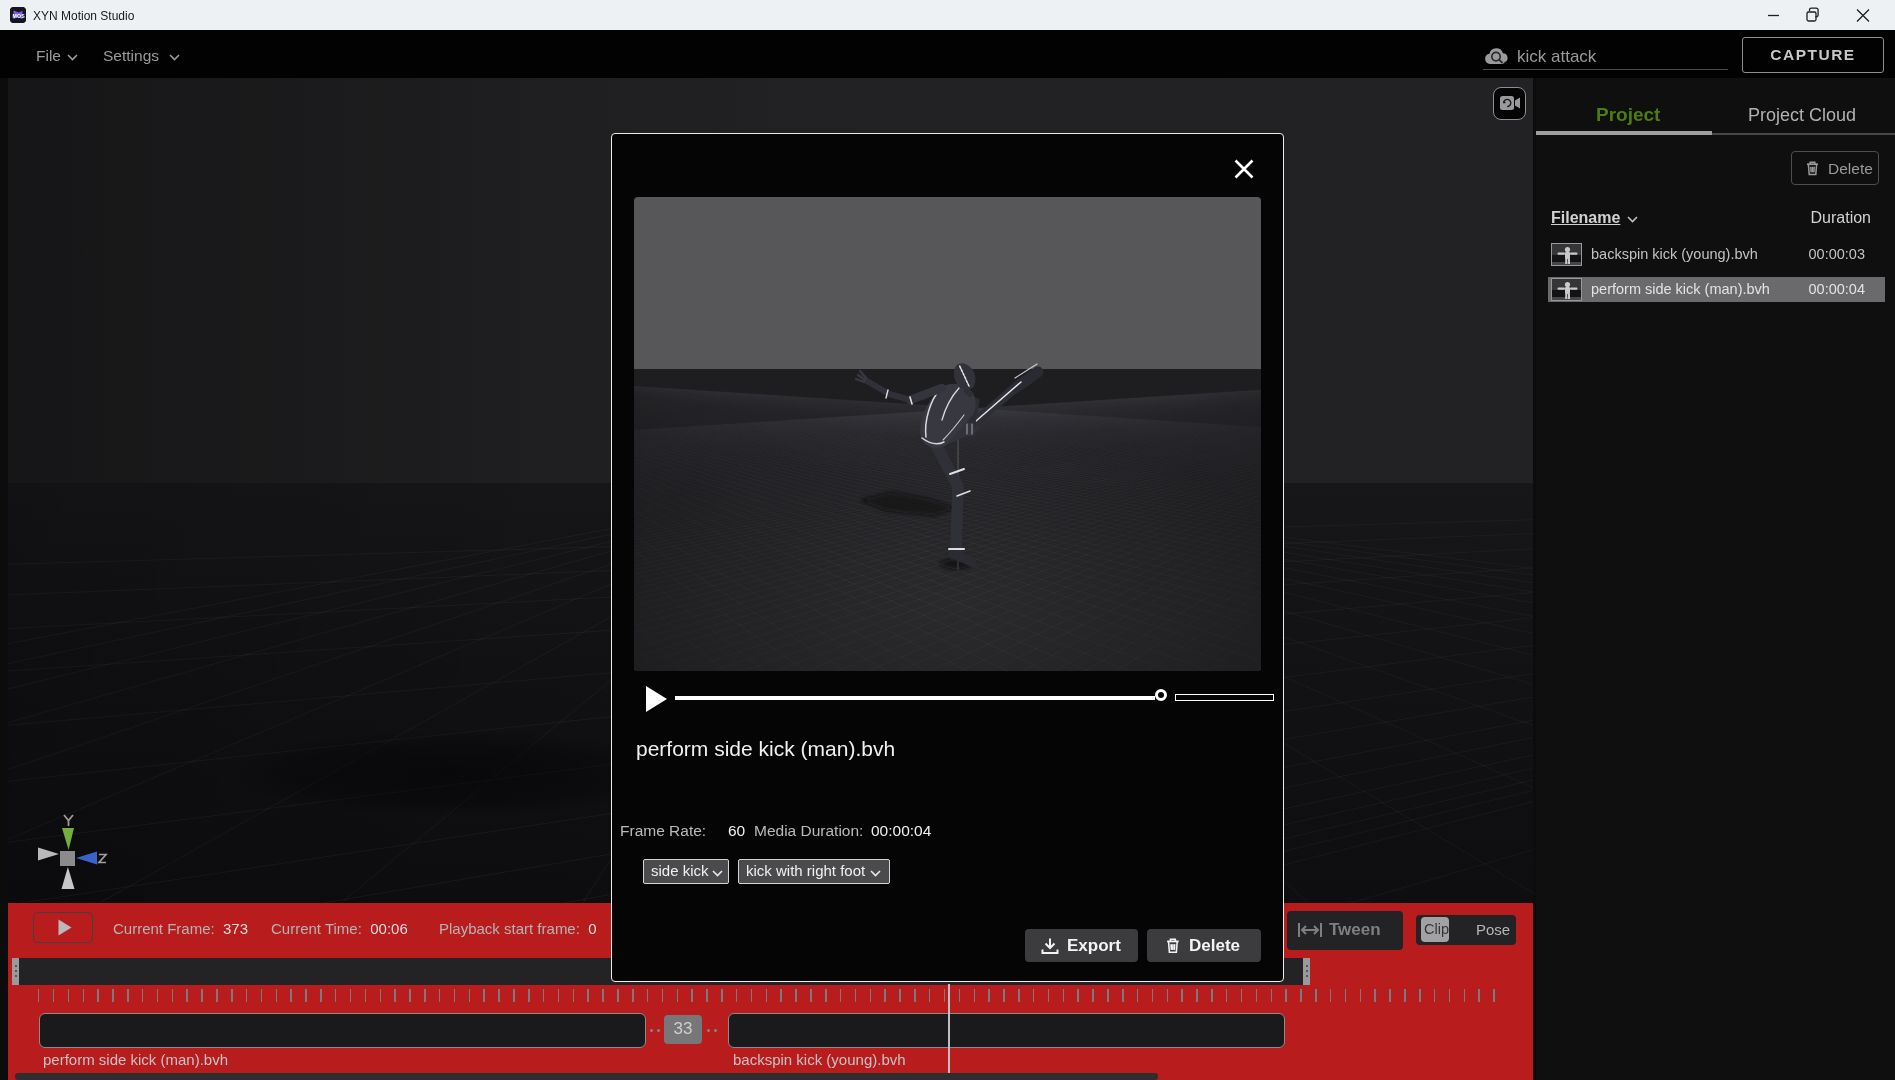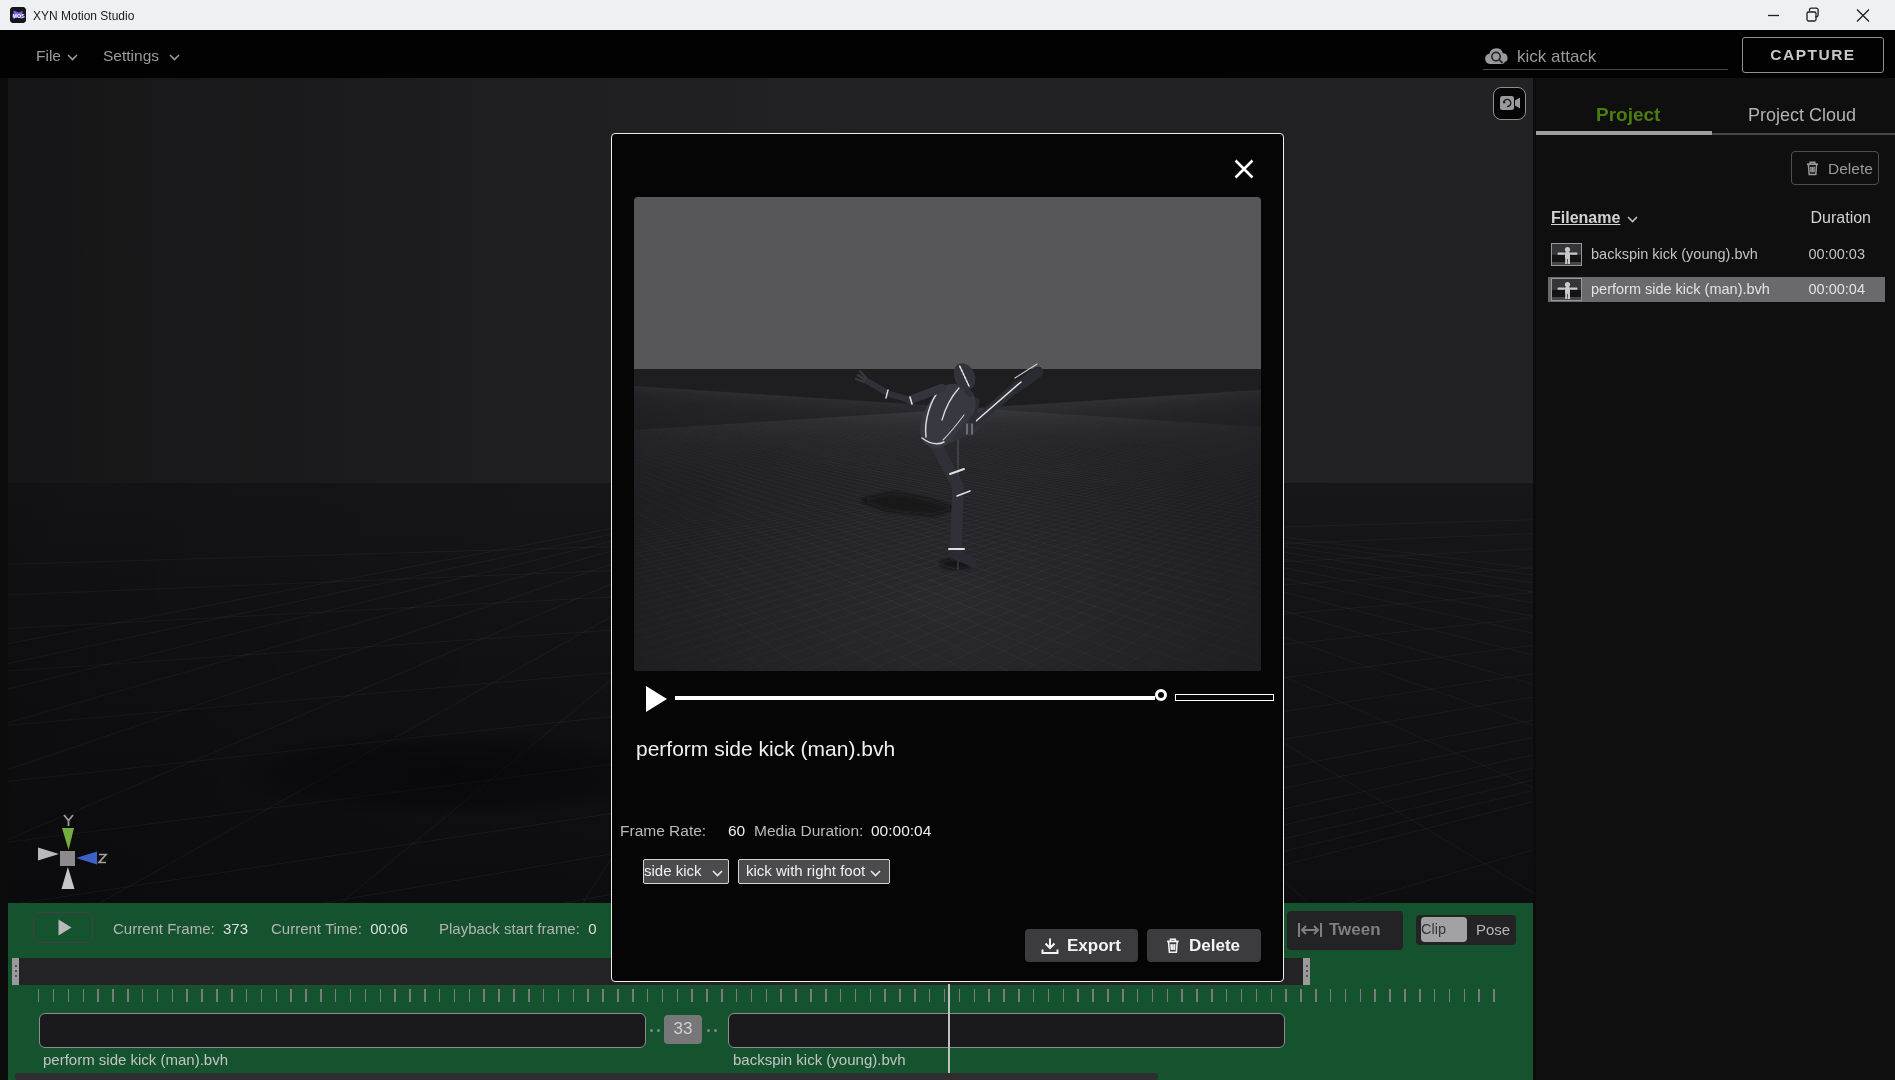--- a/index.html
+++ b/index.html
@@ -17,29 +17,29 @@
  text-align:center;line-height:34px}
 
 #viewport{position:absolute;left:8px;top:78px;width:1525px;height:827px;background:linear-gradient(90deg,#1c1c1e 0%,#212123 40%,#222224 100%);overflow:hidden}
 #vpground{position:absolute;left:0;top:405px;width:1525px;height:422px;
  background:linear-gradient(#17171a 0%,#121215 45%,#0e0e11 100%)}
 #vpshadow{position:absolute;left:160px;top:638px;width:550px;height:120px;
  background:radial-gradient(ellipse 52% 46% at 52% 48%, rgba(3,3,5,.55) 0%, rgba(3,3,5,.3) 55%, rgba(3,3,5,0) 80%)}
 #cambtn{position:absolute;left:1485px;top:9px;width:33px;height:33px;background:#050505;
  border:1.5px solid #8f8f91;border-radius:8px}
 
-#timeline{position:absolute;left:8px;top:903px;width:1525px;height:177px;background:#14532d}
+#timeline{position:absolute;left:8px;top:903px;width:1525px;height:177px;background:#b91c1c}
 #playbtn{position:absolute;left:25px;top:9px;width:60px;height:31px;border:1.5px solid #414143;border-radius:5px}
 .tltext{position:absolute;top:17px;font-size:15px;color:#b4b4b6}
 .tlval{color:#dedee0}
 #tweenbtn{position:absolute;left:1279px;top:8px;width:116px;height:39px;background:#232325;border-radius:4px;}
 #tweenbtn span{position:absolute;left:42px;top:9px;font-size:17px;font-weight:bold;color:#7f7f81}
 #cpwrap{position:absolute;left:1408px;top:12px;width:100px;height:30px;background:#232325;border-radius:4px}
-#clipchip{position:absolute;left:1413px;top:14px;width:46px;height:25px;background:#a2a2a4;border-radius:4px;
- color:#353537;font-size:14.5px;text-align:left;line-height:24px}
+#clipchip{position:absolute;left:1413px;top:14px;width:28px;height:25px;background:#a2a2a4;border-radius:4px;
+ color:#353537;font-size:14.5px;text-align:right;line-height:24px}
 #posetxt{position:absolute;left:1468px;top:18px;font-size:15px;color:#b6b6b8}
 #scrollstrip{position:absolute;left:4px;top:55px;width:1298px;height:27px;background:#232326}
 .shandle{position:absolute;top:0;width:7px;height:27px;background:#9a9a9c}
 .shandle:after{content:"";position:absolute;left:2.5px;top:7px;width:2px;height:13px;background:repeating-linear-gradient(#55555a 0 2px,rgba(0,0,0,0) 2px 5px)}
 #ruler{position:absolute;left:30px;top:86px;width:1465px;height:13px;
  background:repeating-linear-gradient(90deg,#7b7b7e 0px,#7b7b7e 1.5px,transparent 1.5px,transparent 14.85px)}
 .clip{position:absolute;top:110px;height:35px;border:1.5px solid #8c8c8e;border-radius:6px;background:#1a1a1c}
 .cliplabel{position:absolute;top:148px;font-size:15px;color:#c4c4c6}
 .dot{position:absolute;top:126px;width:3px;height:3px;border-radius:50%;background:#86868a}
 #badge{position:absolute;left:656px;top:112px;width:38px;height:29px;background:#77777a;border-radius:4px;
@@ -962,21 +962,21 @@
       <path d="M2 1 L23 14 L2 27 Z" fill="#fff"></path>
     </svg>
  <div id="mslider" style="width:480px"></div>
  <div id="msliderrest"></div>
  <div id="mknob"></div>
  <span id="mtitle">perform side kick (man).bvh</span>
  <span class="mmeta" style="left:8px">Frame Rate:</span>
  <span class="mmeta mv" style="left:116px">60</span>
  <span class="mmeta" style="left:142px">Media Duration:</span>
  <span class="mmeta mv" style="left:259px">00:00:04</span>
- <div class="mdrop" style="left:31px;width:86px"><span style="margin-left:0">side kick</span>
+ <div class="mdrop" style="left:31px;width:86px"><span style="margin-left:7px">side kick</span>
    <svg width="11" height="8" viewBox="0 0 11 8" style="position:absolute;right:5px;top:9px">
         <path d="M1 2 L5.5 6.5 L10 2" fill="none" stroke="#e8e8ea" stroke-width="1.6"></path>
       </svg></div>
  <div class="mdrop" style="left:126px;width:152px"><span style="margin-left:7px">kick with right foot</span>
    <svg width="11" height="8" viewBox="0 0 11 8" style="position:absolute;right:8px;top:9px">
         <path d="M1 2 L5.5 6.5 L10 2" fill="none" stroke="#e8e8ea" stroke-width="1.6"></path>
       </svg></div>
  <div class="mbtn" style="left:413px;width:113px">
       <svg width="18" height="18" viewBox="0 0 18 18" style="position:absolute;left:16px;top:8px">
         <g stroke="#f4f4f6" stroke-width="2" fill="none">

